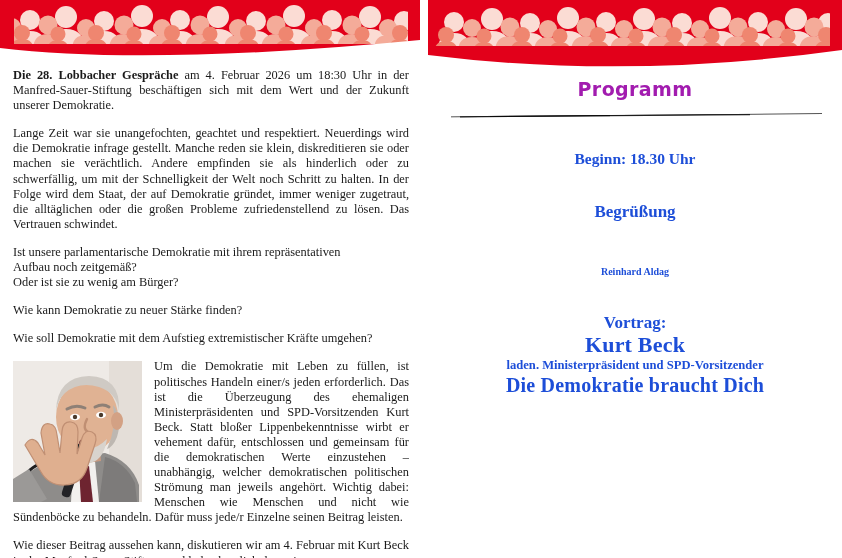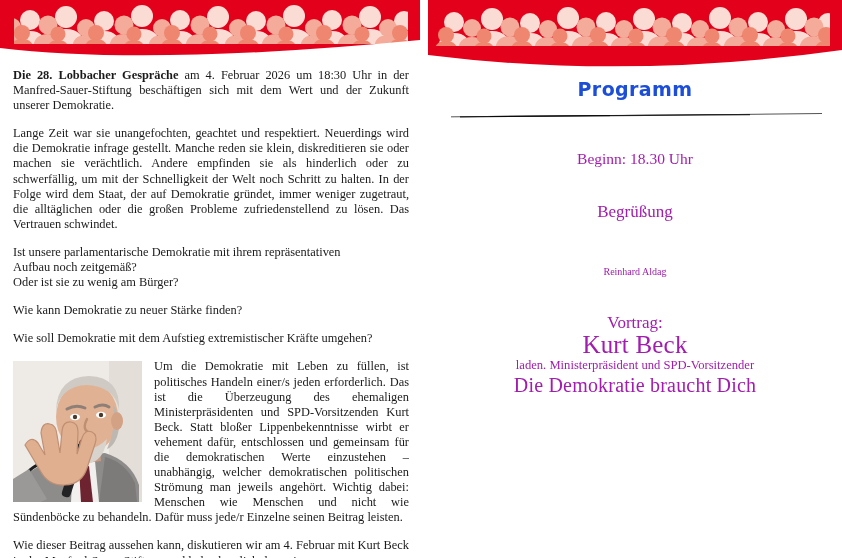--- a/index.html
+++ b/index.html
@@ -94,46 +94,46 @@
   #programm-title {
     position: absolute;
     top: 78px;
     left: 0;
     width: 100%;
     text-align: center;
     font-family: "DejaVu Sans", sans-serif;
     font-weight: bold;
     font-size: 19px;
     letter-spacing: 0.4px;
-    color: #1d4ed8;
+    color: #a21caf;
   }
   #programm-rule {
     position: absolute;
     top: 112px;
     left: 22px;
     width: 372px;
     height: 6px;
   }
   #programm-rule svg { display: block; width: 100%; height: 100%; }
 
   #right-body {
     position: absolute;
     top: 130px;
     left: 18px;
     width: 378px;
     text-align: center;
   }
-  .prog-line { font-weight: normal; color: #a21caf; }
+  .prog-line { font-weight: bold; color: #1d4ed8; }
   .beginn     { font-size: 15.5px; margin-top: 20px; }
   .gap-1      { height: 34px; }
   .begruessung{ font-size: 17px; line-height: 20px; }
   .begr-name  { font-size: 10px; line-height: 19px; margin-top: 40px; }
   .gap-2      { height: 32px; }
   .vortrag    { font-size: 17px; line-height: 20px; }
-  .kb-name    { font-size: 25px; line-height: 24px; letter-spacing: .2px; }
+  .kb-name    { font-size: 22px; line-height: 24px; letter-spacing: .2px; }
   .kb-role    { font-size: 12.6px; line-height: 16px; }
   .kb-topic   { font-size: 20px; line-height: 25px; letter-spacing: .2px; }
   .gap-3      { height: 44px; }
   .anschl     { font-size: 15.5px; }
 </style>
 </head>
 <body>
 
 <div id="sheet">
 

